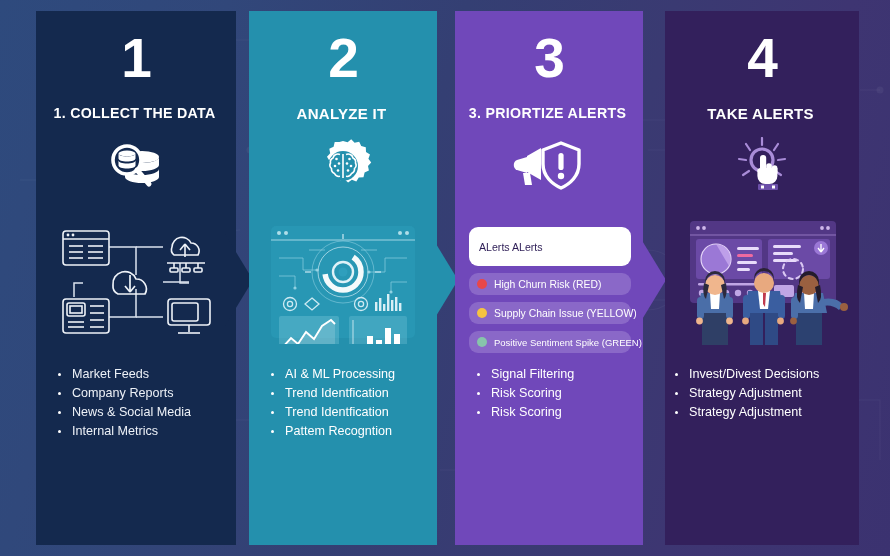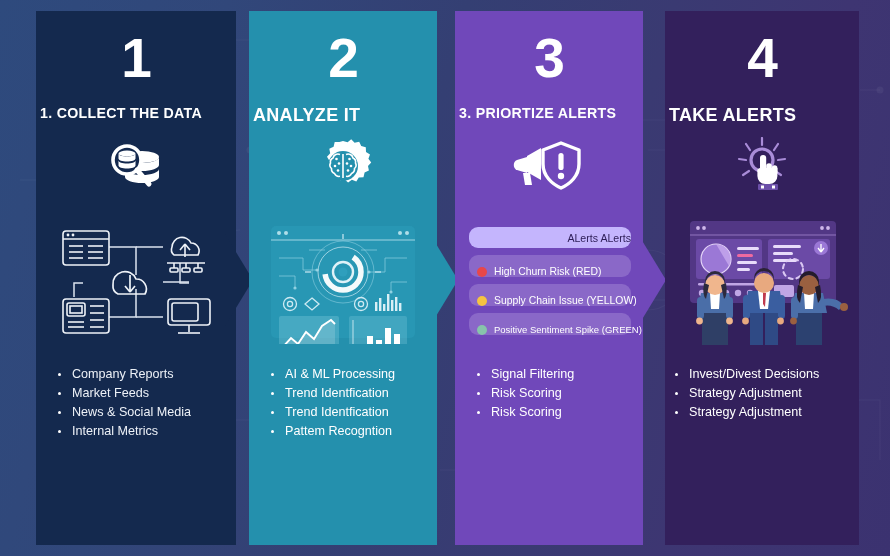--- a/index.html
+++ b/index.html
@@ -24,23 +24,23 @@
   .c4{left:665px;width:194px;background:#33205c;}
 
   
   .chev{position:absolute;top:234px;width:40px;height:92px;}
   .chev svg{display:block;}
 
   
   .num{position:absolute;left:0;right:0;top:20px;text-align:center;
        font-size:55px;font-weight:bold;color:#ffffff;line-height:1;
        letter-spacing:-1px;}
-  .ttl{position:absolute;left:4px;right:7px;top:94px;
+  .ttl{position:absolute;left:4px;right:7px;top:94px;text-align:center;
        font-size:14.2px;font-weight:bold;color:#ffffff;letter-spacing:.3px;}
-  .c2 .ttl,.c4 .ttl{font-size:18px;}
+  .c2 .ttl,.c4 .ttl{font-size:15px;}
 
   
   .hero{position:absolute;left:0;right:0;top:124px;height:62px;
         display:flex;align-items:center;justify-content:center;}
 
   
   .art{position:absolute;left:0;right:0;top:203px;height:135px;
        display:flex;align-items:center;justify-content:center;}
 
   
@@ -52,22 +52,22 @@
   .bul ul{margin:0;padding:0;}
   .bul li:before{content:"";position:absolute;left:2px;top:8px;
           width:3.4px;height:3.4px;border-radius:50%;background:#ffffff;}
   .c1 .bul li{color:#edf1f7;}
 
   
   .alerts{position:absolute;left:14px;right:12px;top:216px;}
   .pill{position:relative;border-radius:9px;height:22px;margin-bottom:7px;
         display:flex;align-items:center;padding-left:10px;
         font-size:10.4px;color:#ffffff;white-space:nowrap;}
-  .pill.hd{background:#c4b5fd;color:#2c1c55;font-size:10.6px;height:21px;justify-content:flex-end;}
-  .pill.it{background:#8a68c8;padding-left:8px;align-items:flex-end;}
+  .pill.hd{background:#ffffff;color:#2c1c55;font-size:10.6px;height:39px;}
+  .pill.it{background:#8a68c8;padding-left:8px;}
   .dot{width:10px;height:10px;border-radius:50%;margin-right:7px;flex:0 0 auto;}
 
   .shrink3{font-size:9.5px;}
 </style>
 </head>
 <body>
 
 <div id="stage">
 
   <div class="bg-grad"></div>
@@ -179,22 +179,22 @@
             <rect x="118" y="76" width="42" height="26" rx="3"></rect>
             <rect x="122" y="80" width="26" height="18" rx="2"></rect>
             <line x1="139" y1="102" x2="139" y2="109"></line>
             <line x1="128" y1="110" x2="150" y2="110"></line>
           </g>
         </svg>
       </div>
 
       <div class="bul">
         <ul>
+          <li>Market Feeds</li>
           <li>Company Reports</li>
-          <li>Market Feeds</li>
           <li>News &amp; Social Media</li>
           <li>Internal Metrics</li>
         </ul>
       </div>
     </div>
   </div>
 
   <div class="chev" style="left:225px;">
     <svg width="40" height="92" viewBox="0 0 40 92">
       <path d="M0 0 L28 46 L0 92 Z" fill="#14294e"></path>

